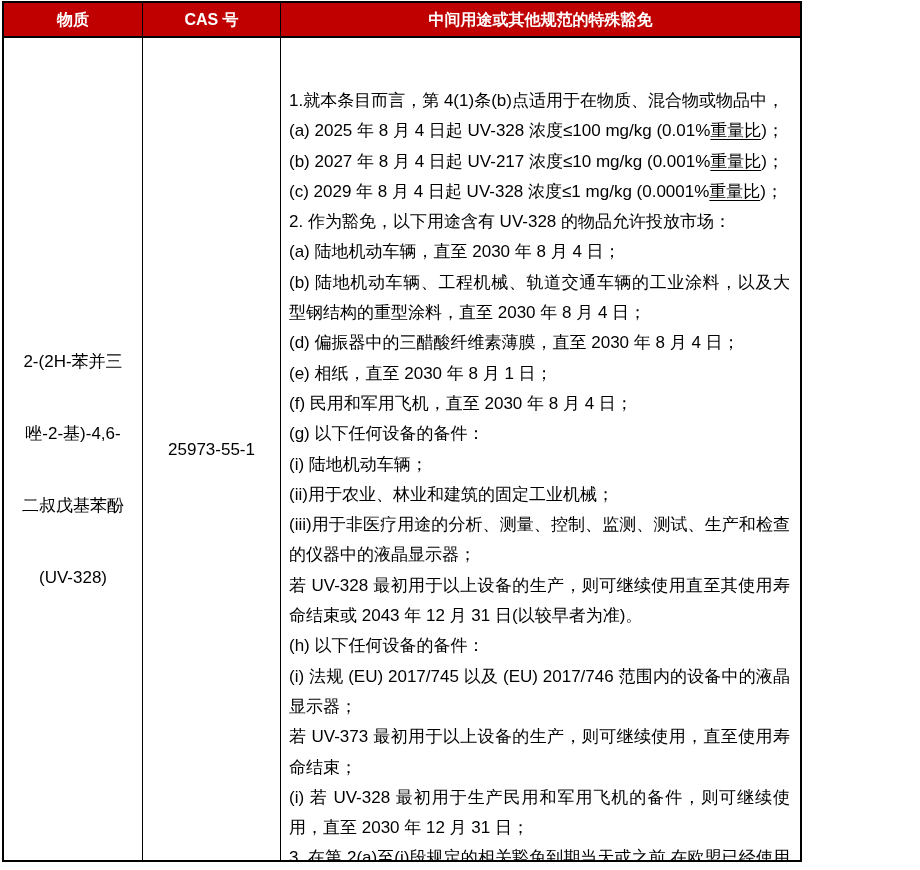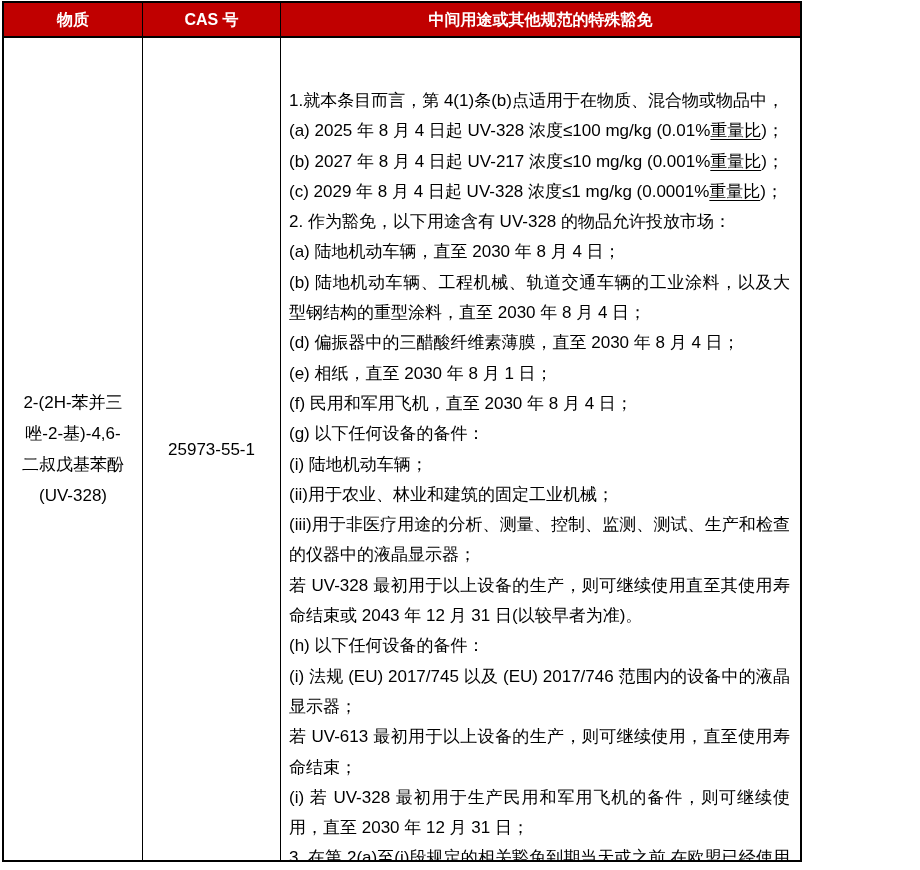--- a/index.html
+++ b/index.html
@@ -47,21 +47,21 @@
     border-right: 1px solid #000;
     font-size: 17px;
   }
   .cell:last-child { border-right: none; margin-top: 41px; }
   .cell-center {
     display: flex; flex-direction: column;
     justify-content: center; align-items: center;
     text-align: center;
     padding: 4px;
   }
-  .substance-line { line-height: 31px; white-space: nowrap; }
+  .substance-line { line-height: 31px; white-space: nowrap; margin-top: 41px; }
   .cas-number { line-height: 31px; }
   .cell-exemption {
     padding: 7px 10px 2px 8px;
     overflow: hidden;
   }
   .cell-exemption p {
     margin: 0;
     font-size: 17px;
     line-height: 30.3px;
     text-align: justify;
@@ -106,20 +106,20 @@
           <p>(d) 偏振器中的三醋酸纤维素薄膜，直至 2030 年 8 月 4 日；</p>
           <p>(e) 相纸，直至 2030 年 8 月 1 日；</p>
           <p>(f) 民用和军用飞机，直至 2030 年 8 月 4 日；</p>
           <p>(g) 以下任何设备的备件：</p>
           <p>(i) 陆地机动车辆；</p>
           <p>(ii)用于农业、林业和建筑的固定工业机械；</p>
           <p>(iii)用于非医疗用途的分析、测量、控制、监测、测试、生产和检查的仪器中的液晶显示器；</p>
           <p>若 UV-328 最初用于以上设备的生产，则可继续使用直至其使用寿命结束或 2043 年 12 月 31 日(以较早者为准)。</p>
           <p>(h) 以下任何设备的备件：</p>
           <p>(i) 法规 (EU) 2017/745 以及 (EU) 2017/746 范围内的设备中的液晶显示器；</p>
-          <p>若 UV-613 最初用于以上设备的生产，则可继续使用，直至使用寿命结束；</p>
+          <p>若 UV-373 最初用于以上设备的生产，则可继续使用，直至使用寿命结束；</p>
           <p>(i) 若 UV-328 最初用于生产民用和军用飞机的备件，则可继续使用，直至 2030 年 12 月 31 日；</p>
           <p>3. 在第 2(a)至(i)段规定的相关豁免到期当天或之前,在欧盟已经使用的含有 UV-328 的物品可以继续使用。</p>
         </div>
 
     </div>
   </div>
 </div>
 
 </body></html>

